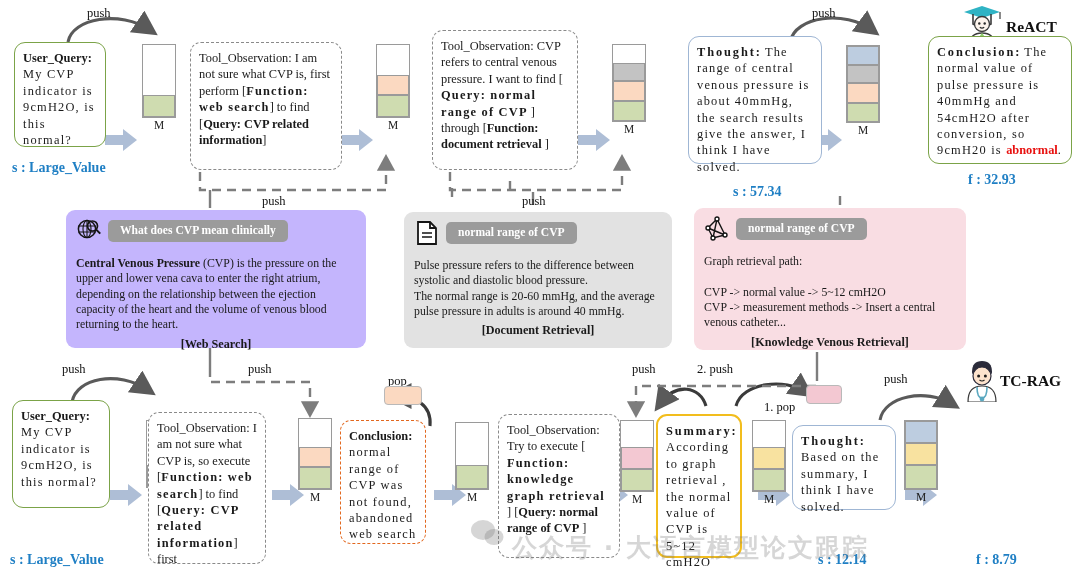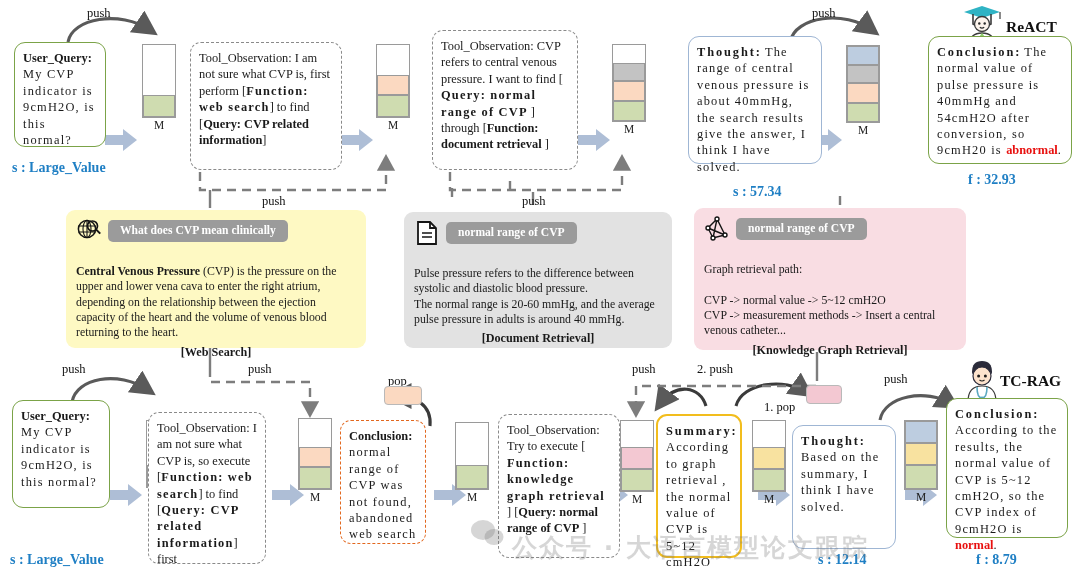--- a/index.html
+++ b/index.html
@@ -47,23 +47,23 @@
   .lbl{position:absolute;font-size:12.5px;font-family:"Liberation Serif",serif;color:#111;}
   .score{position:absolute;font-size:14px;font-weight:bold;color:#1f7fc4;
          font-family:"Liberation Serif",serif;}
 
   
   .panel{position:absolute;box-sizing:border-box;border-radius:9px;padding:8px 10px 6px 10px;
          font-size:11.8px;line-height:1.3;}
   .panel .qbar{display:inline-block;vertical-align:middle;background:#9b9b9b;color:#fff;
                font-weight:bold;font-size:11.6px;border-radius:5px;padding:3px 12px;margin-left:6px;}
   .panel .head{display:flex;align-items:center;margin-bottom:5px;}
-  .panel .body{margin-top:20px;}
+  .panel .body{margin-top:12px;}
   .panel .src{text-align:center;font-weight:bold;margin-top:4px;font-size:12.2px;}
-  .p-web{background:#fef9c3;}
+  .p-web{background:#c4b5fd;}
   .p-doc{background:#e2e2e2;}
   .p-kg{background:#f9dde3;}
 
   .ic{width:26px;height:26px;flex:0 0 26px;}
 
   
   .agent-name{position:absolute;font-weight:bold;font-size:15.5px;
               font-family:"Liberation Serif",serif;color:#101010;}
 
   
@@ -236,21 +236,21 @@
         <circle cx="4" cy="12" r="2" fill="#fff" stroke="#141414" stroke-width="1.4"></circle>
         <circle cx="9" cy="22" r="2" fill="#fff" stroke="#141414" stroke-width="1.4"></circle>
         <circle cx="21" cy="19" r="2" fill="#fff" stroke="#141414" stroke-width="1.4"></circle>
       </svg>
       <span class="qbar">normal range of CVP</span>
     </div>
     <div class="body" style="white-space:pre-line;">Graph retrieval path:
 
 CVP  -&gt;  normal value  -&gt; 5~12 cmH2O
 CVP  -&gt;  measurement methods -&gt; Insert a central venous catheter...</div>
-    <div class="src">[Knowledge Graph Retrieval]</div>
+    <div class="src">[Knowledge Venous Retrieval]</div>
   </div>
 
   <div class="lbl" style="left:62px;top:362px;">push</div>
   <div class="lbl" style="left:248px;top:362px;">push</div>
   <div class="lbl" style="left:388px;top:374px;">pop</div>
   <div class="lbl" style="left:632px;top:362px;">push</div>
   <div class="lbl" style="left:697px;top:362px;text-align:center;">2. push</div>
   <div class="lbl" style="left:764px;top:400px;">1. pop</div>
   <div class="lbl" style="left:884px;top:372px;">push</div>
 
@@ -303,21 +303,21 @@
   </div>
 
   <div class="chip" style="left:806px;top:385px;width:34px;height:17px;background:#f3c8d2;"></div>
 
   <div class="stack" style="left:752px;top:420px;height:72px;">
     <div class="seg" style="height:22px;background:#f8e2a0;"></div>
     <div class="seg" style="height:22px;background:#cfdcb0;"></div>
   </div>
   <div class="stack-label" style="left:752px;top:493px;">M</div>
 
-  <div class="box solid-blue" style="left:792px;top:425px;width:104px;height:124px;">
+  <div class="box solid-blue" style="left:792px;top:425px;width:104px;height:85px;">
     <b class="sp">Thought:</b>
     <span class="sp2">Based on the summary, I think I have solved.</span>
   </div>
   <div class="score" style="left:818px;top:552px;">s : 12.14</div>
 
   <div class="stack" style="left:904px;top:420px;height:70px;">
     <div class="seg" style="height:22px;background:#bdcde0;"></div>
     <div class="seg" style="height:22px;background:#f8e2a0;"></div>
     <div class="seg" style="height:24px;background:#cfdcb0;"></div>
   </div>
@@ -328,24 +328,20 @@
     <circle cx="22" cy="18" r="9" fill="#fde3cd" stroke="#2b2b3a" stroke-width="1.2"></circle>
     <circle cx="18.6" cy="18" r="1.5" fill="#1c1c1c"></circle>
     <circle cx="25.4" cy="18" r="1.5" fill="#1c1c1c"></circle>
     <path d="M19.5,22 Q22,24 24.5,22" fill="none" stroke="#1c1c1c" stroke-width="1.2"></path>
     <path d="M8,44 Q8,28 22,28 Q36,28 36,44 Z" fill="#ffffff" stroke="#3b3b3b" stroke-width="1.2"></path>
     <path d="M17,29 Q17,40 22,40 Q27,40 27,29" fill="none" stroke="#5aa8c0" stroke-width="1.6"></path>
     <circle cx="22" cy="41" r="2.4" fill="#5aa8c0"></circle>
   </svg>
   <div class="agent-name" style="left:1000px;top:372px;">TC-RAG</div>
 
-  <div class="box solid-green" style="left:946px;top:398px;width:122px;height:140px;">
-    <b class="sp">Conclusion:</b>
-    <span class="sp2">According to the results, the normal value of CVP is 5~12 cmH2O, so the CVP index of 9cmH2O is </span><span class="red">normal</span><span>.</span>
-  </div>
   <div class="score" style="left:976px;top:552px;">f : 8.79</div>
 
   <div class="wm" style="left:512px;top:516px;font-size:25px;letter-spacing:2px;">公众号 · 大语言模型论文跟踪</div>
   <svg class="abs" style="left:470px;top:518px;" width="34" height="30" viewBox="0 0 34 30">
     <ellipse cx="13" cy="12" rx="12" ry="10" fill="rgba(120,120,120,0.30)"></ellipse>
     <ellipse cx="24" cy="19" rx="9.5" ry="8" fill="rgba(120,120,120,0.30)"></ellipse>
   </svg>
 
 </div>
 

